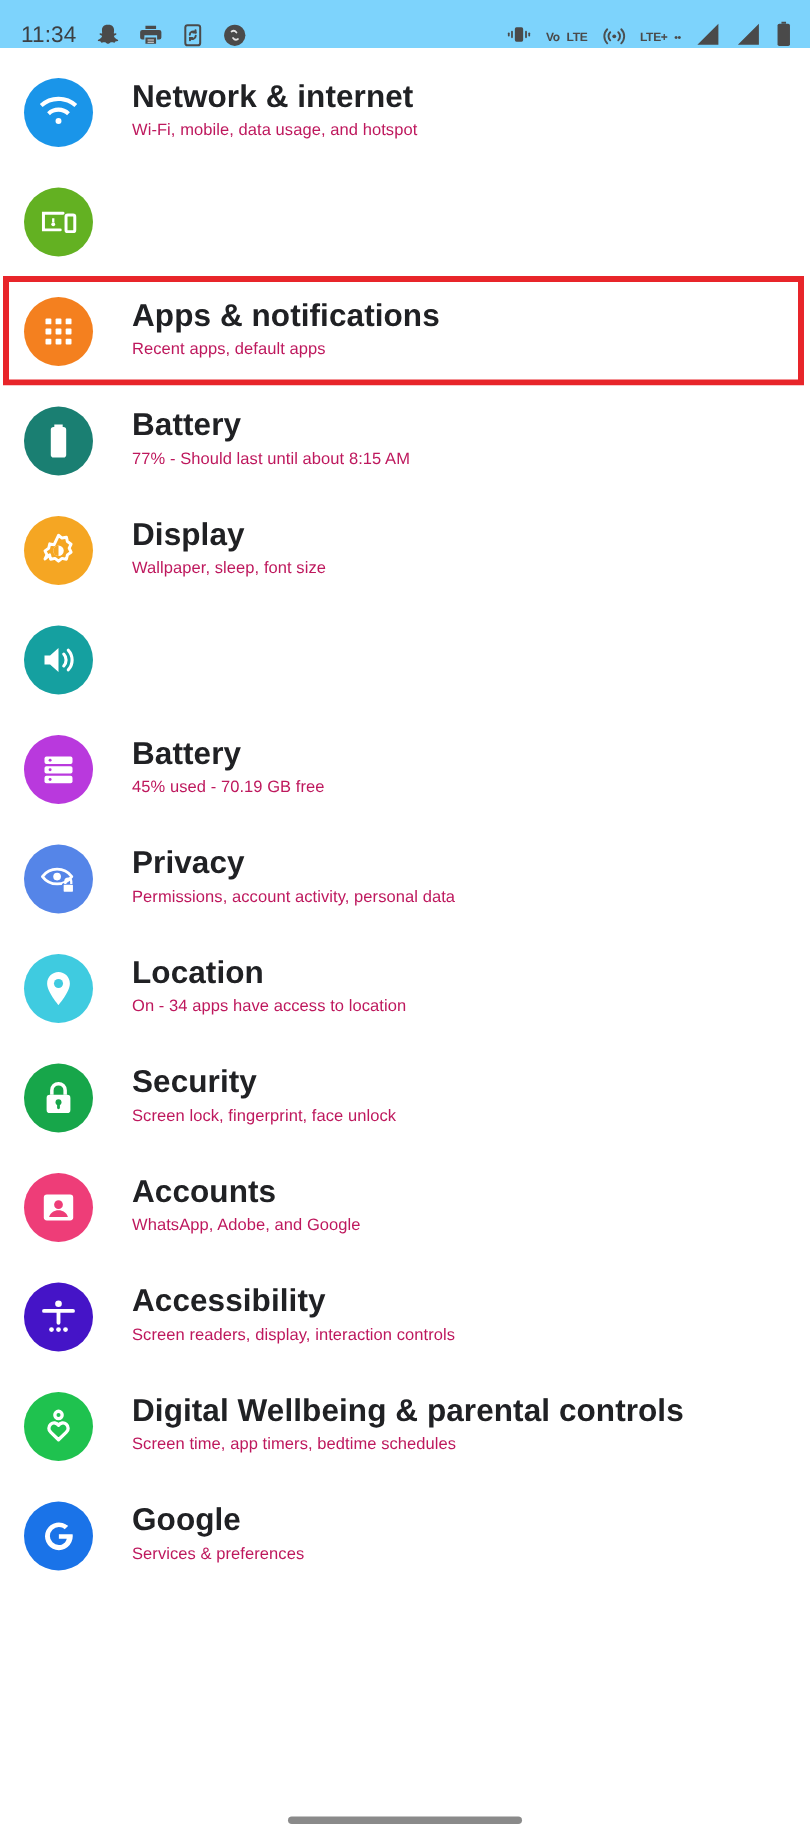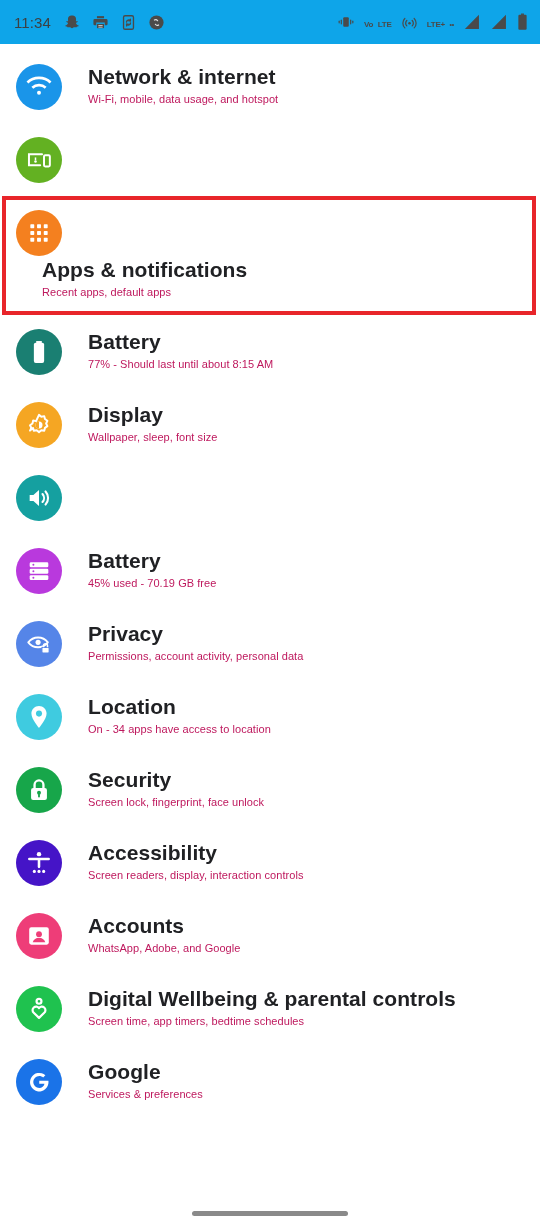--- a/index.html
+++ b/index.html
@@ -10,24 +10,24 @@
   body {
     width: 540px;
     height: 1230px;
     overflow: hidden;
     font-family: "Liberation Sans", sans-serif;
     -webkit-font-smoothing: antialiased;
   }
 
   
   .statusbar {
-    height: 44px;
-    background: #0ea5e9;
+    height: 32px;
+    background: #7dd3fc;
     display: flex;
-    align-items: center;
+    align-items: flex-end;
     justify-content: space-between;
     padding: 0 12px 0 14px;
     box-sizing: border-box;
   }
   .sb-left, .sb-right {
     display: flex;
     align-items: center;
   }
   .sb-left { gap: 11px; }
   .sb-right { gap: 9px; }
@@ -93,21 +93,20 @@
     color: #be185d;
     line-height: 19px;
     margin-top: 3px;
     letter-spacing: 0.05px;
     white-space: nowrap;
   }
 
   
   .row.highlight {
     outline: none;
-    flex-direction: column;
   }
   .hl-box {
     position: absolute;
     left: 2px;
     top: 0px;
     right: 4px;
     bottom: 0px;
     border: 4px solid #e8252a;
     pointer-events: none;
     box-sizing: border-box;
@@ -365,51 +364,51 @@
         <rect x="11.2" y="15" width="1.6" height="3.4" rx="0.8" fill="#17a64a"></rect>
       </svg>
     </div>
     <div class="txt">
       <div class="t-title">Security</div>
       <div class="t-sub">Screen lock, fingerprint, face unlock</div>
     </div>
   </div>
 
   <div class="row">
+    <div class="ic" style="background:#ee3d78">
+      <svg width="28" height="28" viewBox="0 0 24 24" fill="none">
+        <rect x="3.6" y="4.6" width="16.8" height="14.8" rx="1.8" fill="#fff"></rect>
+        <circle cx="12" cy="10.4" r="2.5" fill="#ee3d78"></circle>
+        <path d="M6.6 17.4c.8-2.6 2.9-3.9 5.4-3.9s4.6 1.3 5.4 3.9z" fill="#ee3d78"></path>
+      </svg>
+    </div>
+    <div class="txt">
+      <div class="t-title">Accounts</div>
+      <div class="t-sub">WhatsApp, Adobe, and Google</div>
+    </div>
+  </div>
+
+  <div class="row">
     <div class="ic" style="background:#4514c7">
       <svg width="28" height="28" viewBox="0 0 24 24" fill="#fff">
         <circle cx="12" cy="4.4" r="1.9"></circle>
         <rect x="2.6" y="7.4" width="18.8" height="2.2" rx="1.1"></rect>
         <rect x="10.9" y="7.8" width="2.2" height="8.6" rx="1.1"></rect>
         <circle cx="8" cy="19.2" r="1.35"></circle>
         <circle cx="12" cy="19.2" r="1.35"></circle>
         <circle cx="16" cy="19.2" r="1.35"></circle>
       </svg>
     </div>
     <div class="txt">
       <div class="t-title">Accessibility</div>
       <div class="t-sub">Screen readers, display, interaction controls</div>
     </div>
   </div>
 
   <div class="row">
-    <div class="ic" style="background:#ee3d78">
-      <svg width="28" height="28" viewBox="0 0 24 24" fill="none">
-        <rect x="3.6" y="4.6" width="16.8" height="14.8" rx="1.8" fill="#fff"></rect>
-        <circle cx="12" cy="10.4" r="2.5" fill="#ee3d78"></circle>
-        <path d="M6.6 17.4c.8-2.6 2.9-3.9 5.4-3.9s4.6 1.3 5.4 3.9z" fill="#ee3d78"></path>
-      </svg>
-    </div>
-    <div class="txt">
-      <div class="t-title">Accounts</div>
-      <div class="t-sub">WhatsApp, Adobe, and Google</div>
-    </div>
-  </div>
-
-  <div class="row">
     <div class="ic" style="background:#1fc24f">
       <svg width="28" height="28" viewBox="0 0 24 24" fill="none" stroke="#fff" stroke-width="1.9">
         <circle cx="12" cy="5.4" r="2.1"></circle>
         <path d="M12 19.6l-4.5-4.4a3 3 0 114.5-3.9 3 3 0 114.5 3.9z" stroke-linejoin="round"></path>
       </svg>
     </div>
     <div class="txt">
       <div class="t-title">Digital Wellbeing &amp; parental controls</div>
       <div class="t-sub">Screen time, app timers, bedtime schedules</div>
     </div>

